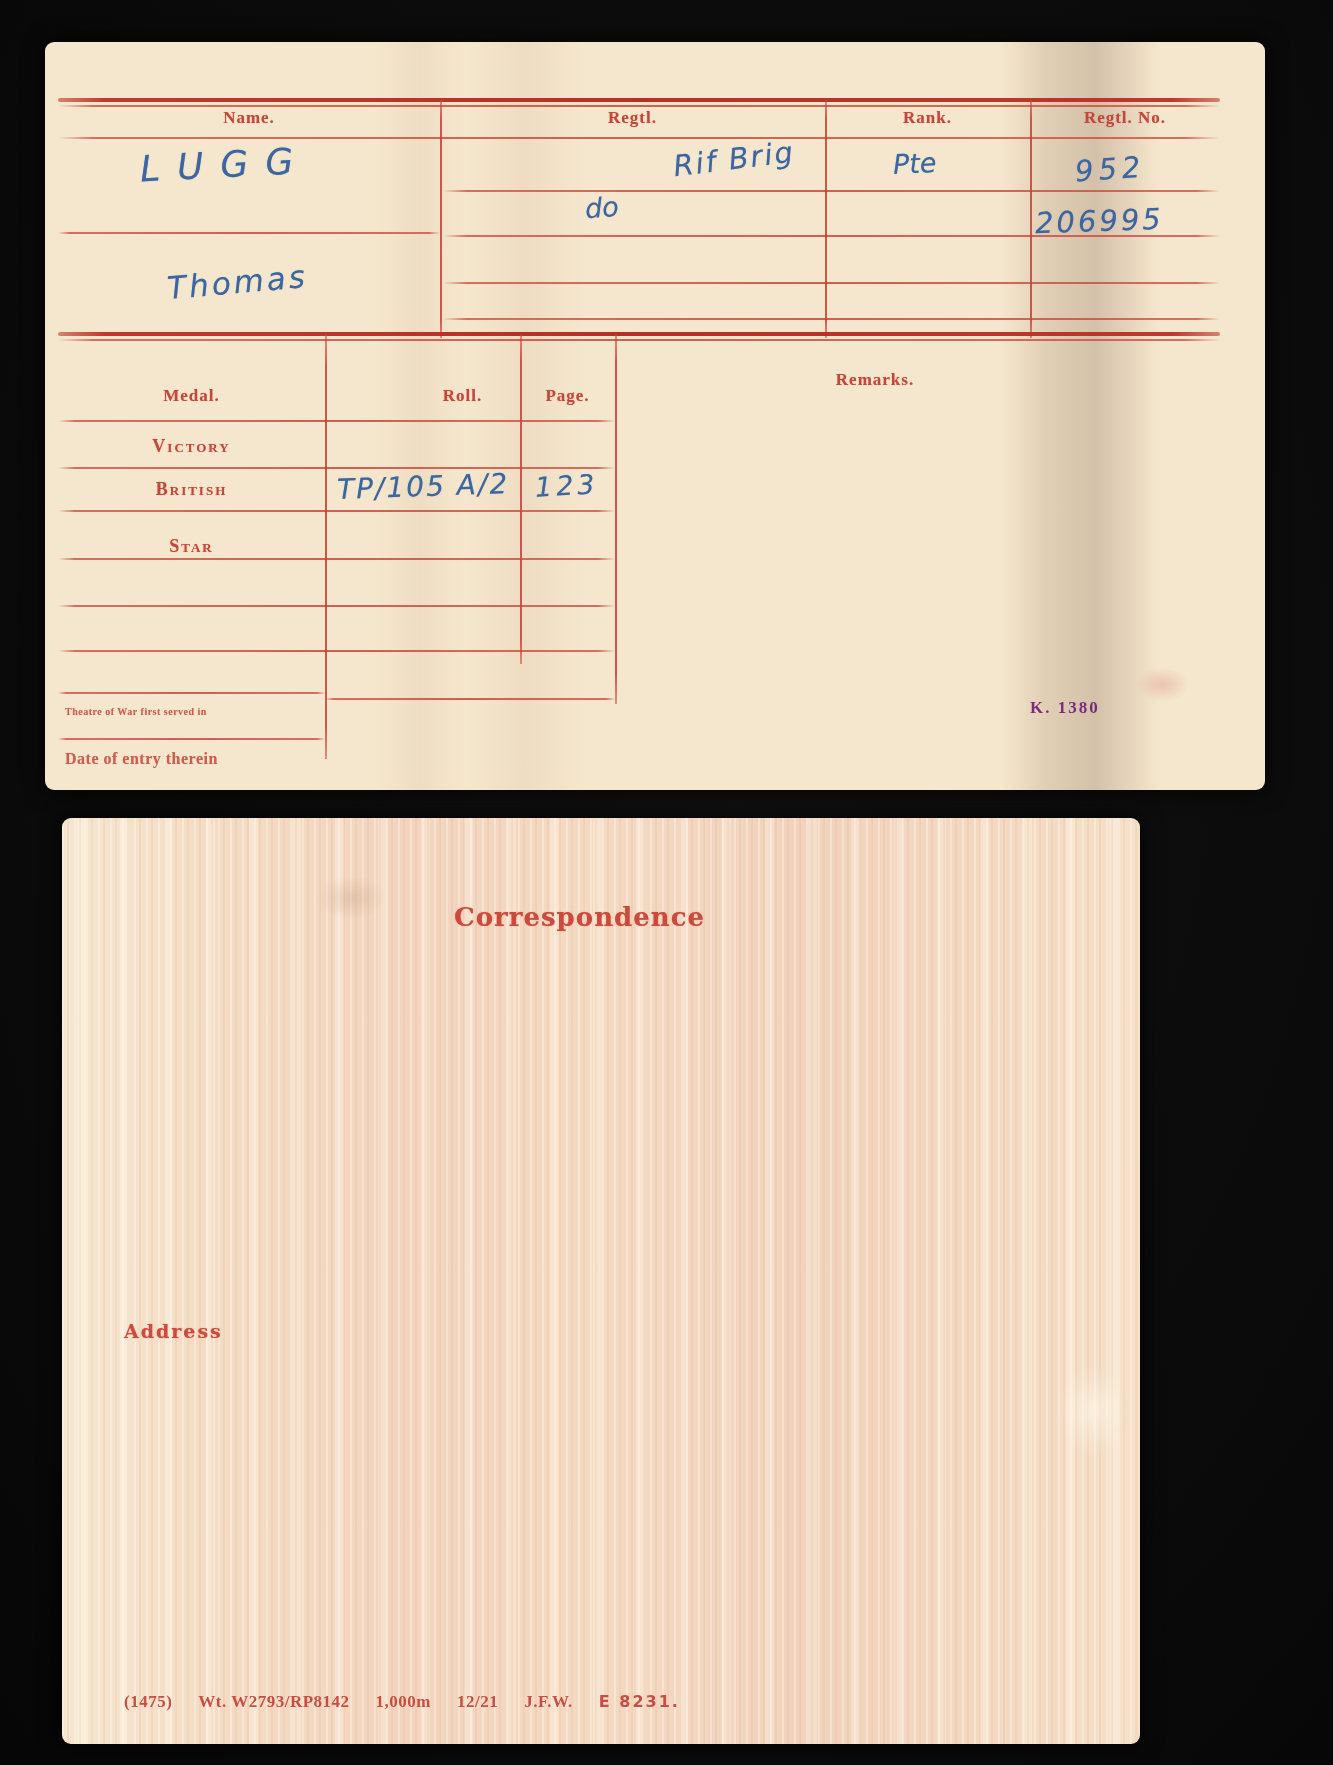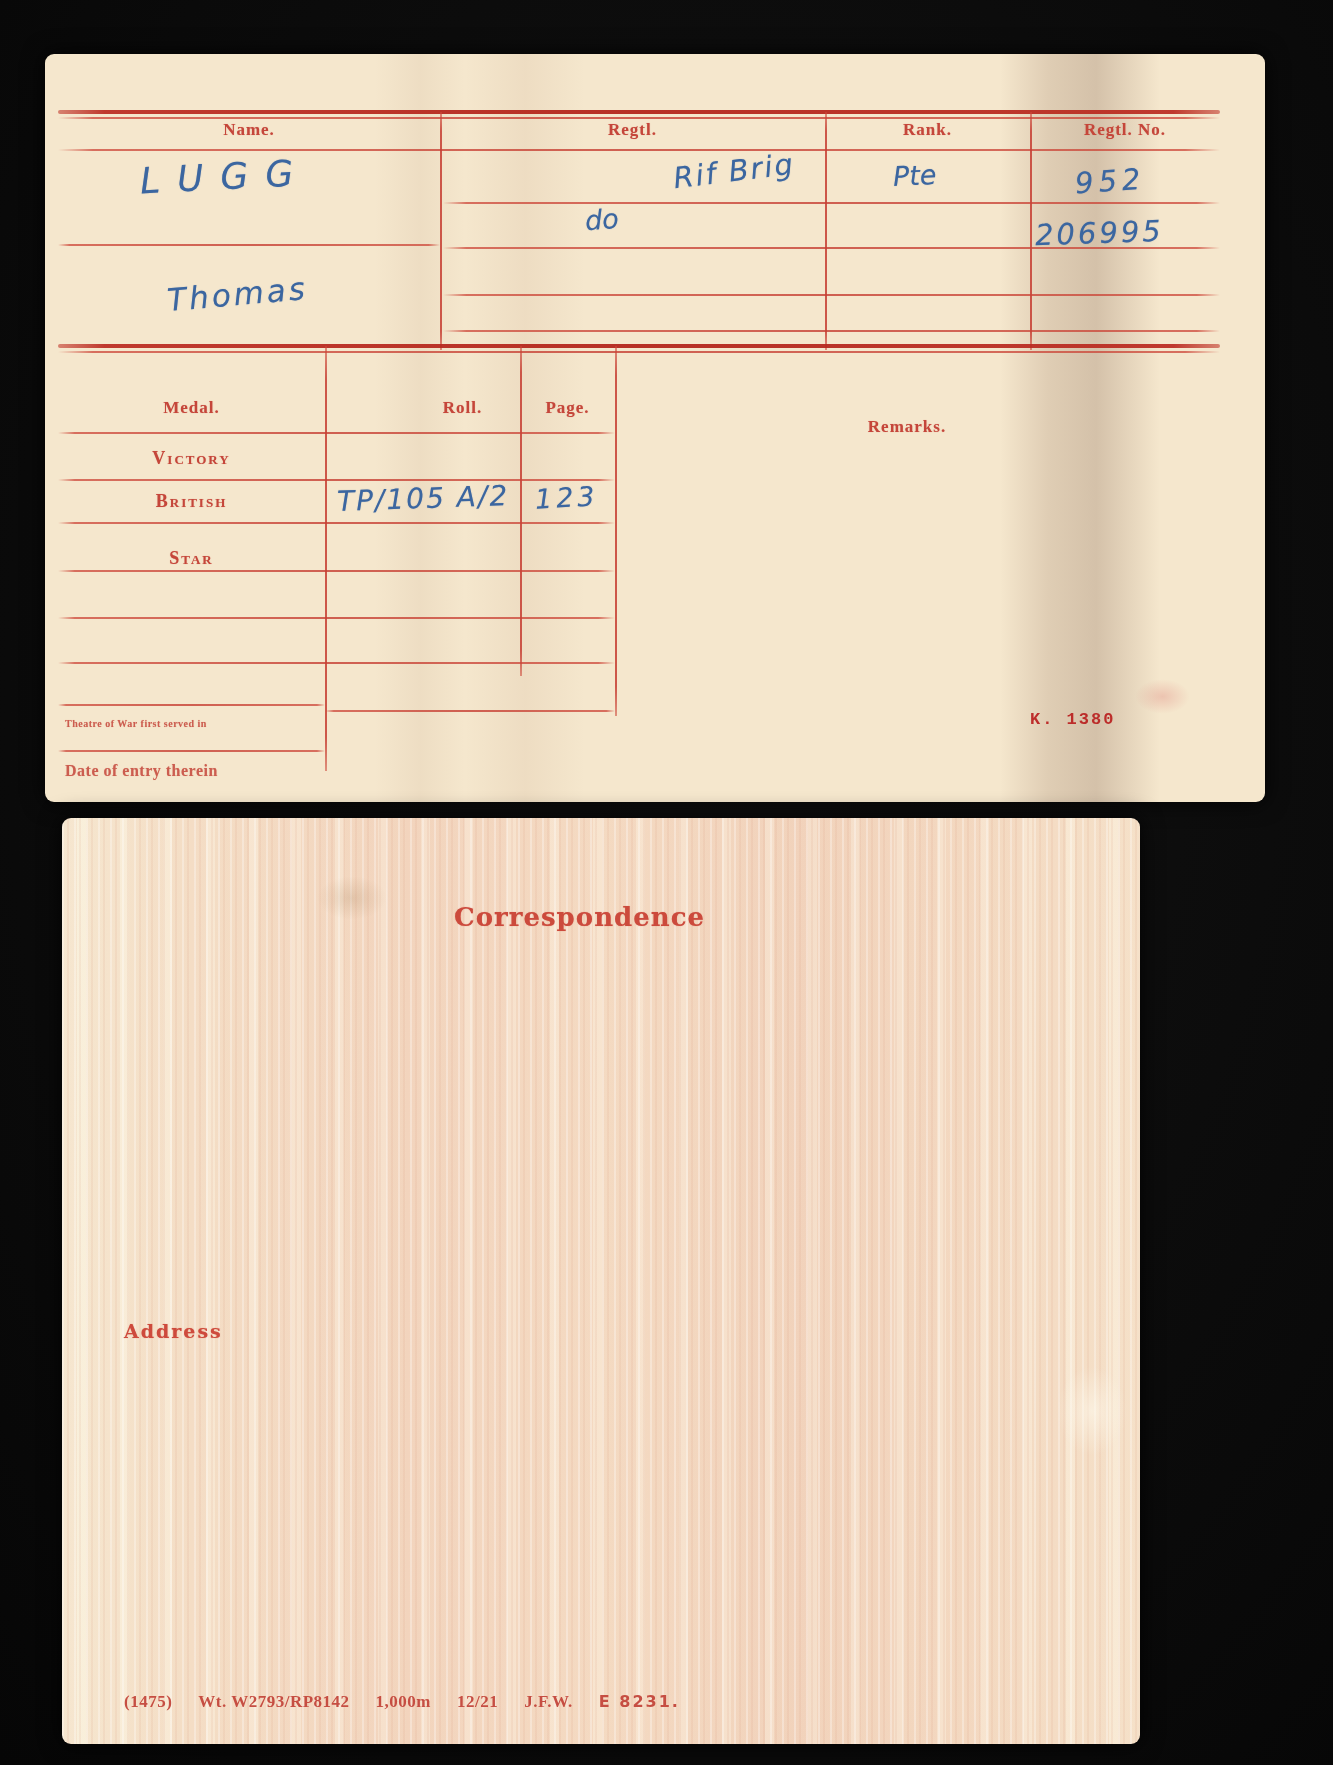--- a/index.html
+++ b/index.html
@@ -14,21 +14,20 @@
   
   .card{position:absolute;border-radius:9px;overflow:hidden;
     box-shadow:0 0 22px rgba(0,0,0,0.9);}
   .top-card{
     left:45px;top:42px;width:1220px;height:748px;
     background:
       repeating-linear-gradient(90deg, rgba(255,255,255,0.28) 0 2px, rgba(255,255,255,0) 2px 6px, rgba(210,150,120,0.10) 6px 8px, rgba(255,255,255,0) 8px 13px),
       repeating-linear-gradient(90deg, rgba(224,172,140,0.10) 0 17px, rgba(255,250,234,0.22) 17px 26px, rgba(228,186,152,0.12) 26px 47px),
       linear-gradient(90deg,#f7eed4 0%,#f6e9cf 8%,#f3decata 20%,#f4e3c9 30%,#f7ecd2 45%,#f3dcc4 62%,#f5e5cb 74%,#f0d6bf 86%,#f5e6cc 100%);
     background-color:#f5e7cd;
-    margin-top:12px;
   }
   .bottom-card{
     left:62px;top:818px;width:1078px;height:926px;
     background:
       repeating-linear-gradient(90deg, rgba(255,255,255,0.30) 0 2px, rgba(255,255,255,0) 2px 5px, rgba(214,150,122,0.12) 5px 7px, rgba(255,255,255,0) 7px 12px),
       repeating-linear-gradient(90deg, rgba(230,176,146,0.12) 0 15px, rgba(255,250,236,0.20) 15px 24px, rgba(232,186,154,0.14) 24px 43px),
       linear-gradient(90deg,#f8eed8 0%,#f6e3cc 12%,#f4d9c3 32%,#f6dfc8 50%,#f3d7c1 68%,#f5ddc6 84%,#f7e7d0 100%);
     background-color:#f5dfc8;
   }
   .shadow-band{position:absolute;top:0;bottom:0;pointer-events:none;}
@@ -52,21 +51,21 @@
     text-align:center;letter-spacing:1px;font-size:17px;font-weight:bold;
     text-shadow:0 0 1px rgba(197,70,58,0.4);}
   .smallcaps{font-variant:small-caps;font-weight:bold;font-size:18px;letter-spacing:2px;}
   .faded{opacity:0.85;}
 
   
   .hw{position:absolute;color:#3b66a0;font-family:"DejaVu Sans", sans-serif;
     font-style:italic;white-space:nowrap;
     text-shadow:0 0 1px rgba(59,102,160,0.45);}
 
-  .stamp{position:absolute;color:#b91c1c;font-family:Liberation Mono, monospace;
+  .stamp{position:absolute;color:#701a75;font-family:Liberation Serif, serif;
     font-weight:bold;font-size:17px;letter-spacing:2px;opacity:0.9;}
 
   
   .corr-title{position:absolute;left:392px;top:84px;color:#cc4a3c;
     font-family:"DejaVu Serif", serif;font-weight:bold;font-size:26px;letter-spacing:1px;
     text-shadow:0 0 1px rgba(204,74,60,0.5);}
   .address-label{position:absolute;left:62px;top:502px;color:#ce4a3c;
     font-family:"DejaVu Serif", serif;font-weight:bold;font-size:19px;letter-spacing:2px;
     text-shadow:0 0 1px rgba(206,74,60,0.5);}
   .footer{position:absolute;left:62px;top:874px;color:#c4473c;
@@ -121,21 +120,21 @@
     <div class="hw" style="left:122px;top:222px;font-size:31px;letter-spacing:3px;transform:rotate(-5deg);">Thomas</div>
     <div class="hw" style="left:628px;top:100px;font-size:29px;letter-spacing:2px;transform:rotate(-7deg);">Rif Brig</div>
     <div class="hw" style="left:540px;top:150px;font-size:27px;transform:rotate(-4deg);">do</div>
     <div class="hw" style="left:848px;top:106px;font-size:27px;transform:rotate(-3deg);">Pte</div>
     <div class="hw" style="left:1030px;top:110px;font-size:29px;letter-spacing:5px;transform:rotate(-4deg);">952</div>
     <div class="hw" style="left:990px;top:162px;font-size:29px;letter-spacing:3px;transform:rotate(-2deg);">206995</div>
 
     <div class="print" style="left:13px;width:267px;top:344px;text-align:center;">Medal.</div>
     <div class="print" style="left:280px;width:195px;top:344px;padding-left:40px;">Roll.</div>
     <div class="print" style="left:475px;width:95px;top:344px;">Page.</div>
-    <div class="print" style="left:570px;width:520px;top:363px;padding-left:32px;">Remarks.</div>
+    <div class="print" style="left:570px;width:520px;top:328px;">Remarks.</div>
 
     <div class="vl" style="left:280px;top:292px;height:425px;"></div>
     <div class="vl" style="left:475px;top:292px;height:330px;"></div>
     <div class="vl" style="left:570px;top:292px;height:370px;"></div>
 
     <div class="hl" style="top:378px;left:13px;width:557px;"></div>
     <div class="hl" style="top:425px;left:13px;width:557px;"></div>
     <div class="hl" style="top:468px;left:13px;width:557px;"></div>
     <div class="hl" style="top:516px;left:13px;width:557px;"></div>
     <div class="hl" style="top:563px;left:13px;width:557px;"></div>

